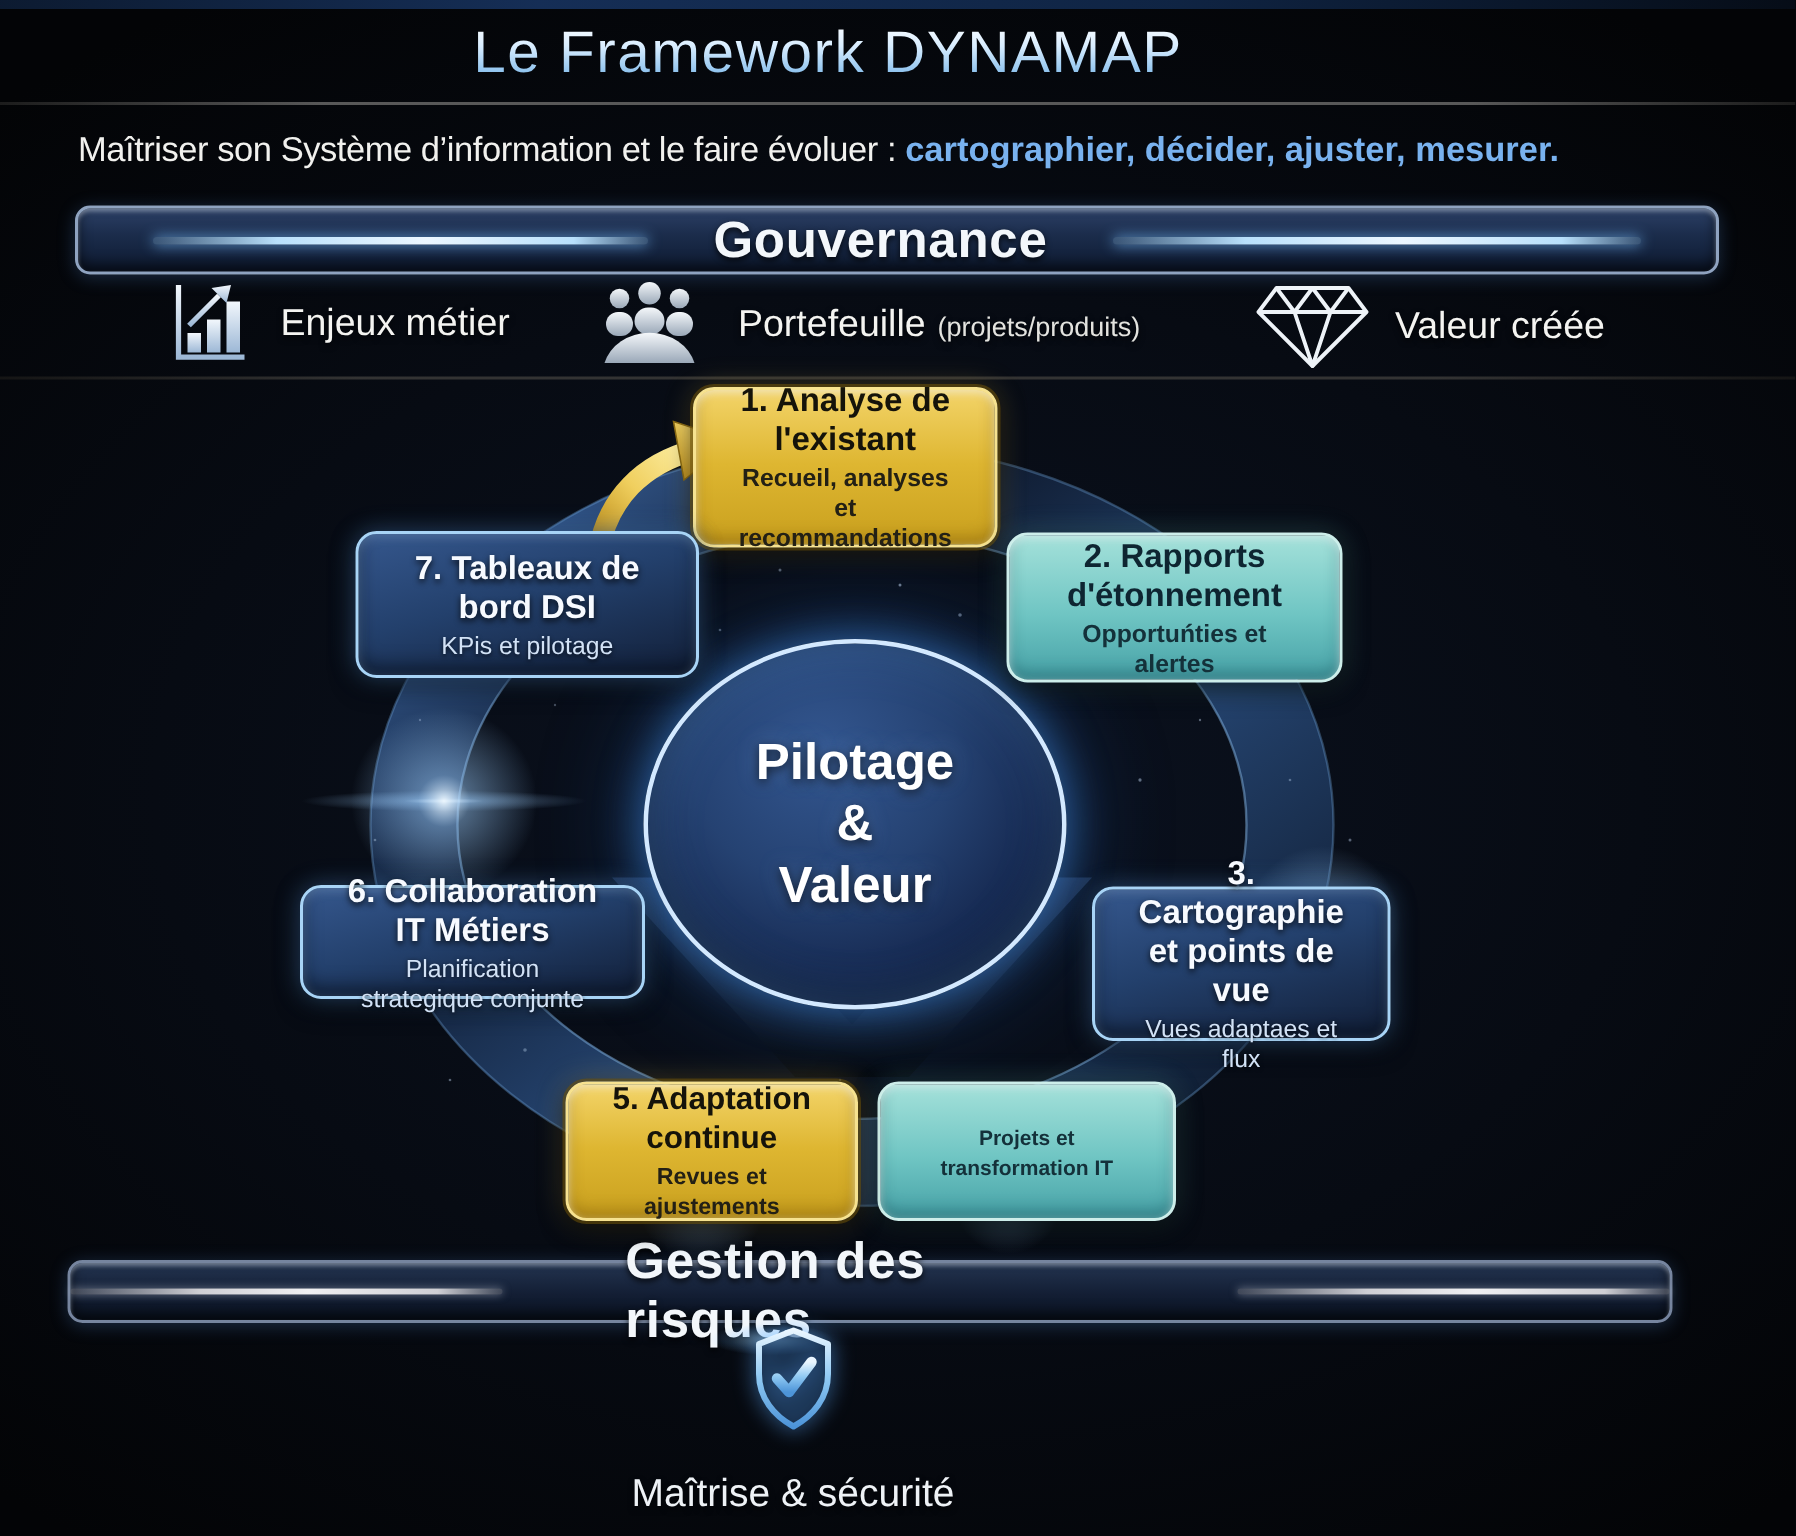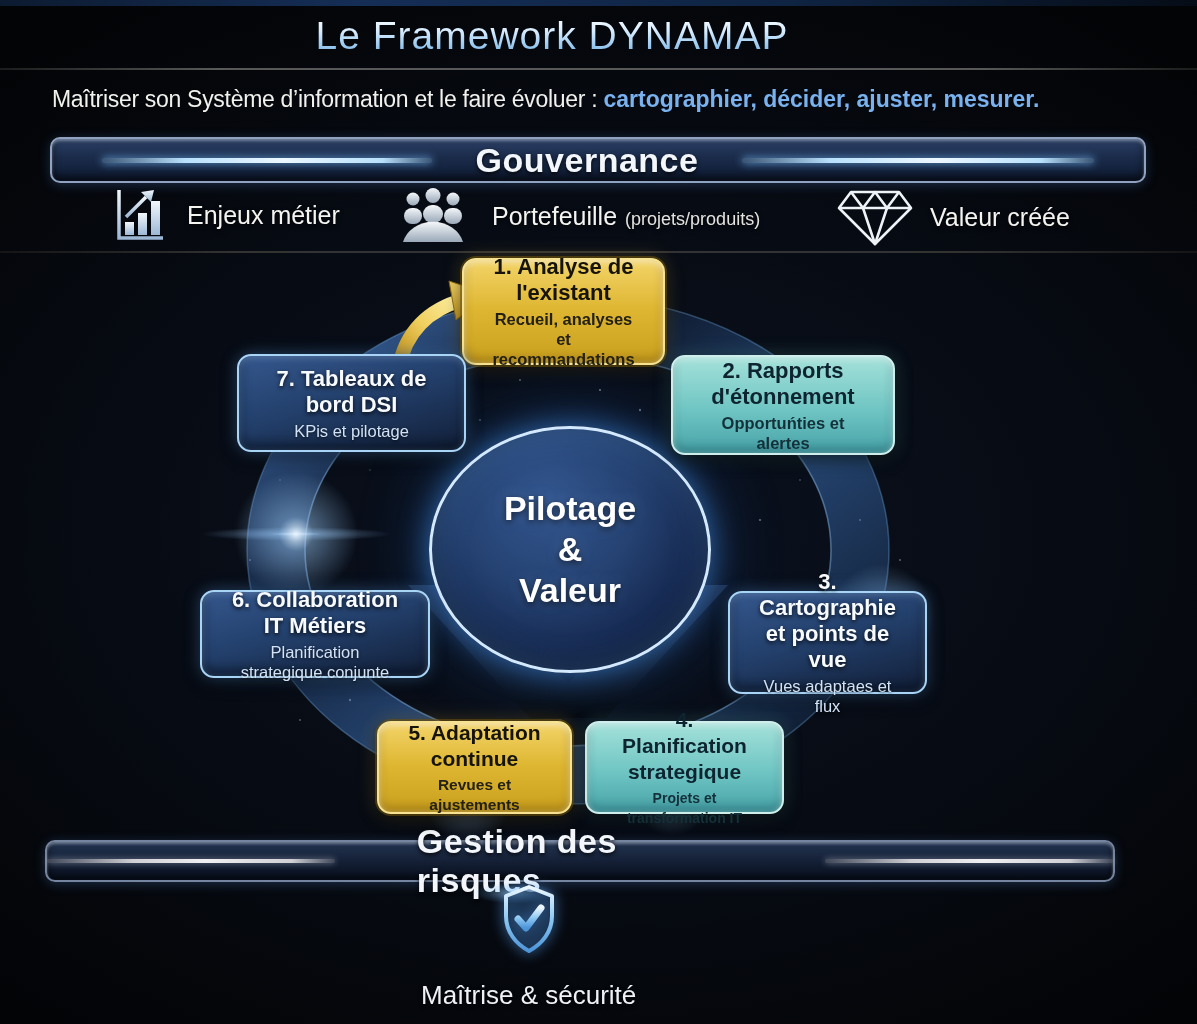--- a/index.html
+++ b/index.html
@@ -119,21 +119,21 @@
   .navy .s{color:#d2e2f6;font-weight:500;text-shadow:0 1px 3px rgba(0,0,0,.7);}
   .st1{left:462px;top:258px;width:203px;height:107px;}
   .st2{left:671px;top:355px;width:224px;height:100px;}
   .st3{left:728px;top:591px;width:199px;height:103px;}
   .st4{left:585px;top:721px;width:199px;height:93px;}
   .st4 .t{font-size:21px;}
   .st4 .s{font-size:14px;}
   .st5{left:377px;top:721px;width:195px;height:93px;}
   .st5 .t{font-size:21px;}
   .st5 .s{font-size:15.5px;}
-  .st6{left:200px;top:590px;width:230px;height:88px;}
+  .st6{left:200px;top:590px;width:230px;height:76px;}
   .st7{left:237px;top:354px;width:229px;height:98px;}
   
   .risk-item{position:absolute;left:421px;top:884px;display:flex;align-items:center;gap:26px;z-index:2;flex-direction:column;}
   .risk-item .lbl{font-size:26px;color:#eef2f6;text-shadow:0 2px 4px rgba(0,0,0,.7);}
   .shield-wrap{position:relative;width:58px;height:70px;}
   .shield-glow{
     position:absolute;left:-30px;top:-18px;width:110px;height:60px;
     background:radial-gradient(ellipse 55px 14px at 40% 45%, rgba(170,220,255,.55), rgba(120,190,255,.18) 50%, transparent 75%);
   }
 </style>
@@ -290,21 +290,20 @@
 </div>
 <div class="step teal st2">
   <div class="t">2. Rapports d'étonnement</div>
   <div class="s">Opportuńties et alertes</div>
 </div>
 <div class="step navy st3">
   <div class="t">3. Cartographie et points de vue</div>
   <div class="s">Vues adaptaes et flux</div>
 </div>
 <div class="step teal st4">
-  <div class="t">4. Planification strategique</div>
   <div class="s">Projets et transformation IT</div>
 </div>
 <div class="step gold st5">
   <div class="t">5. Adaptation continue</div>
   <div class="s">Revues et ajustements</div>
 </div>
 <div class="step navy st6">
   <div class="t">6. Collaboration IT Métiers</div>
   <div class="s">Planification strategique conjunte</div>
 </div>

